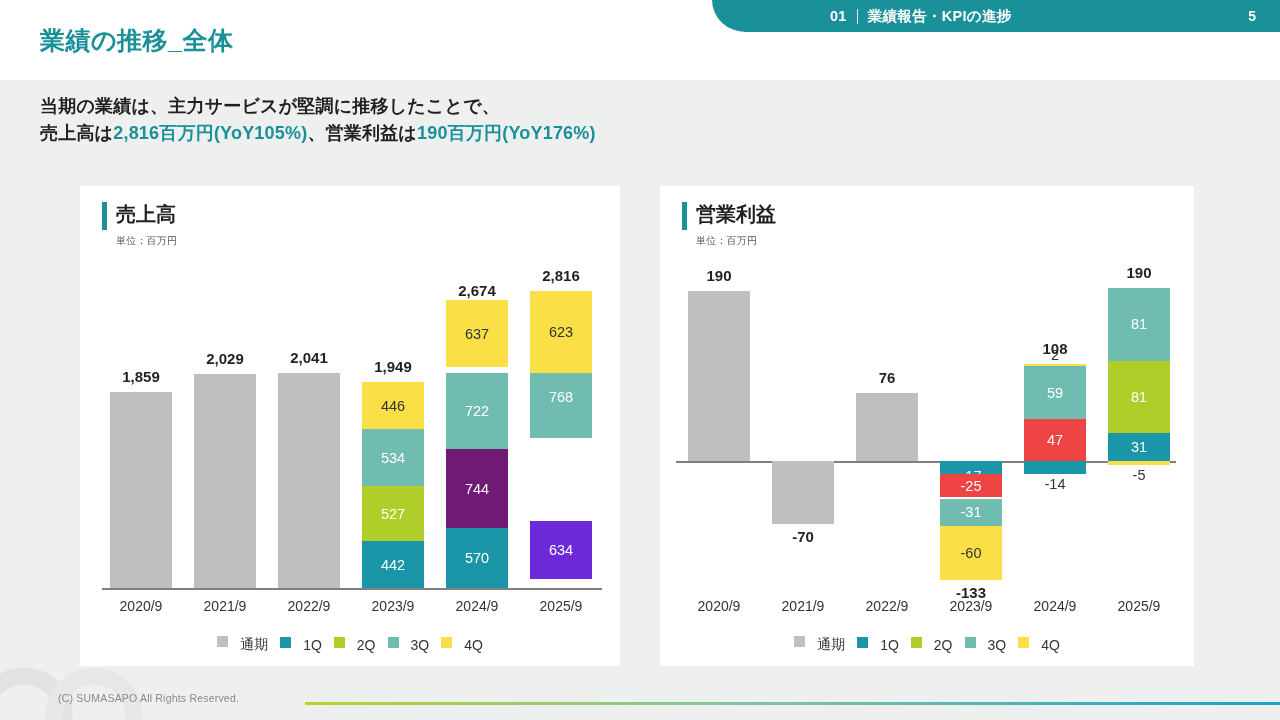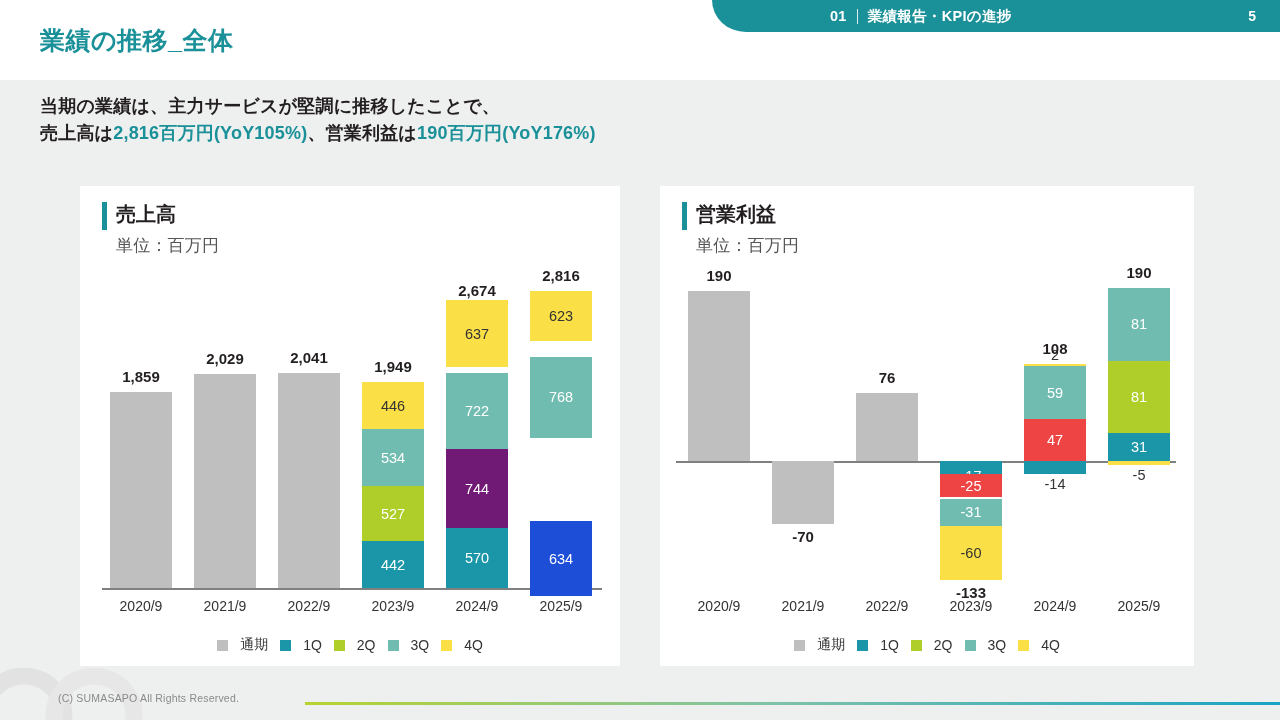--- a/index.html
+++ b/index.html
@@ -34,38 +34,38 @@
   .lead .hl{color:#1a9099;}
 
   
   .card{position:absolute;top:186px;height:480px;background:#ffffff;}
   #card-sales{left:80px;width:540px;}
   #card-profit{left:660px;width:534px;}
 
   .card-head{position:relative;padding:14px 0 0 22px;}
   .card-accent{position:absolute;left:22px;top:16px;width:5px;height:28px;background:#1a9099;}
   .card-title{margin-left:14px;font-size:20px;font-weight:bold;color:#231f20;line-height:28px;}
-  .card-unit{margin-left:14px;margin-top:6px;font-size:17px;color:#555;letter-spacing:.2px;}
+  .card-unit{margin-left:14px;margin-top:6px;font-size:10px;color:#555;letter-spacing:.2px;}
 
   
   .plot{position:absolute;left:0;top:0;width:100%;height:100%;}
   .axis-line{position:absolute;height:1.5px;background:#808080;}
   .bar{position:absolute;}
   .seg{position:absolute;left:0;width:100%;display:flex;align-items:center;justify-content:center;
        font-size:14.5px;}
   .seg-light{color:#ffffff;}
   .seg-dark{color:#333333;}
   .total-lbl{position:absolute;font-size:15px;font-weight:bold;color:#231f20;text-align:center;
              white-space:nowrap;}
   .cat-lbl{position:absolute;font-size:14px;color:#333333;text-align:center;white-space:nowrap;}
 
   
   .legend{position:absolute;display:flex;align-items:center;justify-content:center;gap:12px;
           font-size:14px;color:#333;}
-  .lg-item{display:flex;align-items:center;gap:12px;white-space:nowrap;}
+  .lg-item{display:flex;gap:12px;white-space:nowrap;}
   .lg-swatch{width:11px;height:11px;display:inline-block;}
 
   
   .footer-copy{position:absolute;left:58px;top:692px;font-size:10.5px;color:#8a8a8a;letter-spacing:.2px;}
   .footer-rule{position:absolute;left:305px;top:702px;width:975px;height:3px;
                background:linear-gradient(to right,#b6d330 0%,#7fc2a8 48%,#19a3c4 100%);}
   .wm{position:absolute;left:-18px;top:668px;width:190px;height:110px;overflow:hidden;opacity:.22;}
   .wm svg{display:block;}
 </style>
 </head>
@@ -126,23 +126,23 @@
         <div class="cat-lbl" style="left: 266px; width: 94px; top: 412px;">2023/9</div>
         <div class="bar" style="left: 366px; width: 62px; top: 0px; height: 100%;">
           <div class="seg seg-light" style="background: rgb(27, 150, 168); height: 60.135px; top: 341.865px;">570</div>
           <div class="seg seg-light" style="background: #701a75; height: 78.492px; top: 263.373px;">744</div>
           <div class="seg seg-light" style="background: rgb(113, 188, 176); height: 76.171px; top: 187.202px;">722</div>
           <div class="seg seg-dark" style="background: rgb(250, 223, 70); height: 67.2035px; top: 114px;">637</div>
         </div>
         <div class="total-lbl" style="left: 348px; width: 98px; top: 95.9985px;">2,674</div>
         <div class="cat-lbl" style="left: 350px; width: 94px; top: 412px;">2024/9</div>
         <div class="bar" style="left: 450px; width: 62px; top: 0px; height: 100%;">
-          <div class="seg seg-light" style="background: #1d4ed8; height: 75px; top: 335.113px;">634</div>
+          <div class="seg seg-light" style="background: #6d28d9; height: 58px; top: 335.113px;">634</div>
           <div class="seg seg-light" style="background: rgb(113, 188, 176); height: 81.024px; top: 170.85px;">768</div>
-          <div class="seg seg-dark" style="background: rgb(250, 223, 70); height: 50px; top: 105.123px;">623</div>
+          <div class="seg seg-dark" style="background: rgb(250, 223, 70); height: 82px; top: 105.123px;">623</div>
         </div>
         <div class="total-lbl" style="left: 432px; width: 98px; top: 81.123px;">2,816</div>
         <div class="cat-lbl" style="left: 434px; width: 94px; top: 412px;">2025/9</div>
         <div class="legend" style="left: 0px; width: 100%; top: 450px;">
           <span class="lg-item">
             <span class="lg-swatch" style="background: rgb(191, 191, 191);"></span>
             <span>通期</span>
           </span>
           <span class="lg-item">
             <span class="lg-swatch" style="background: rgb(27, 150, 168);"></span>

